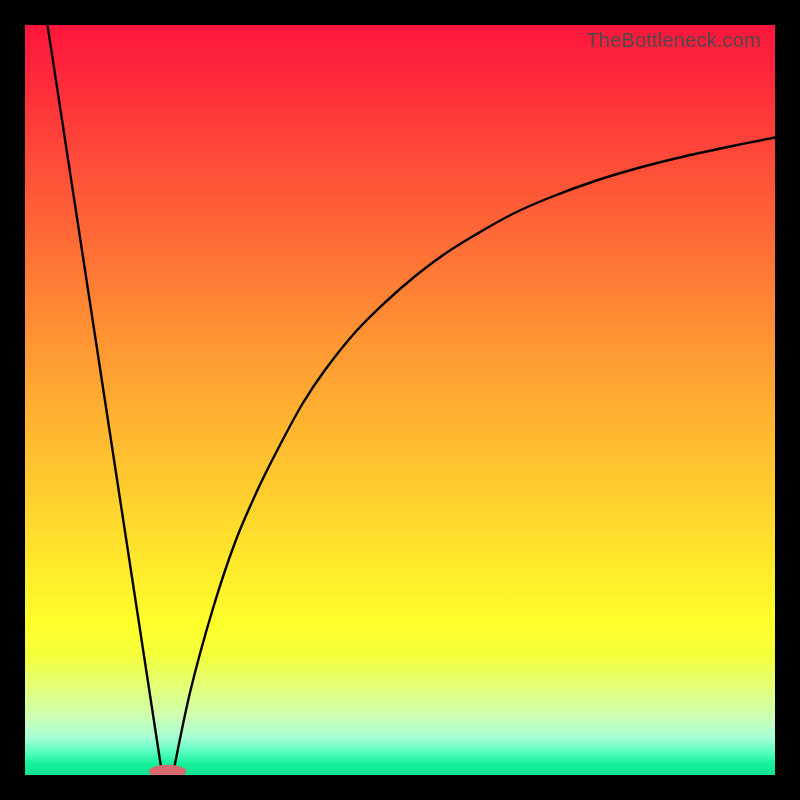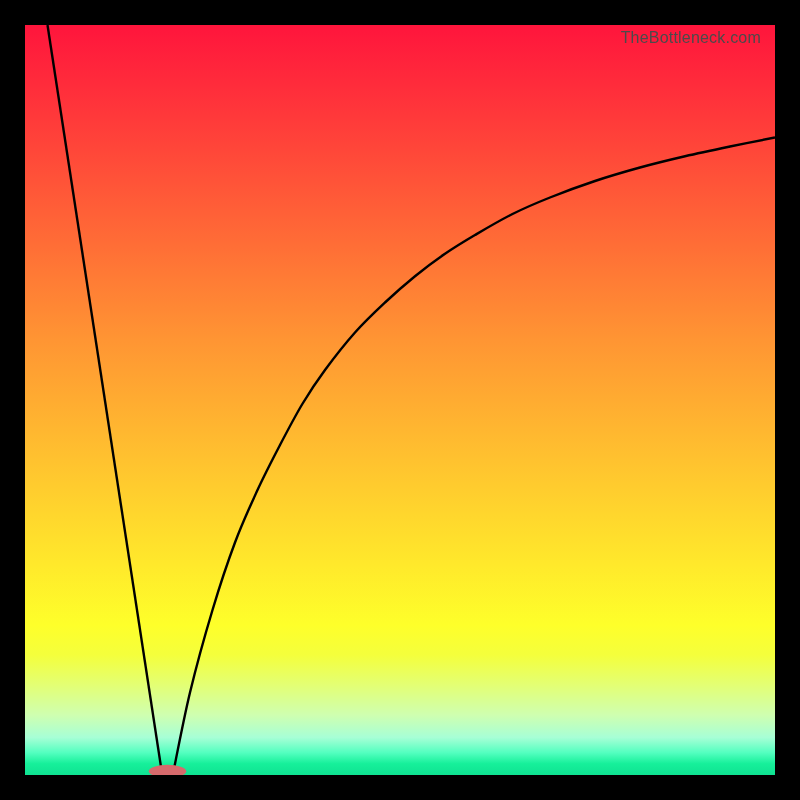--- a/index.html
+++ b/index.html
@@ -45,21 +45,21 @@
       #54ffc0 97%,
       #16f09a 98.5%,
       #0fe292 100%
     );
   }
   .watermark {
     position: absolute;
     top: 4px;
     right: 14px;
     color: #4b4b4b;
-    font-size: 16px;
+    font-size: 20px;
     font-weight: 500;
     letter-spacing: 0.2px;
     user-select: none;
   }
   svg.curve {
     position: absolute;
     left: 0; top: 0;
     width: 750px;
     height: 750px;
     overflow: visible;

